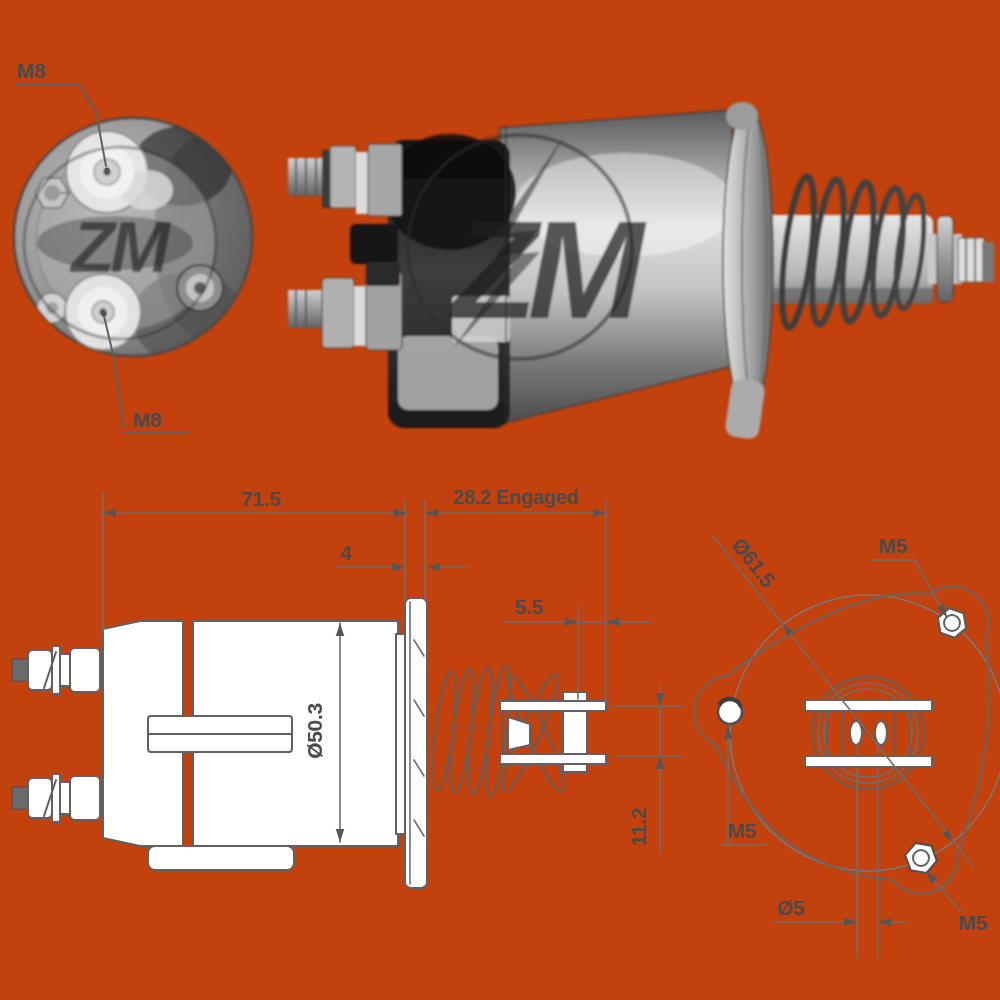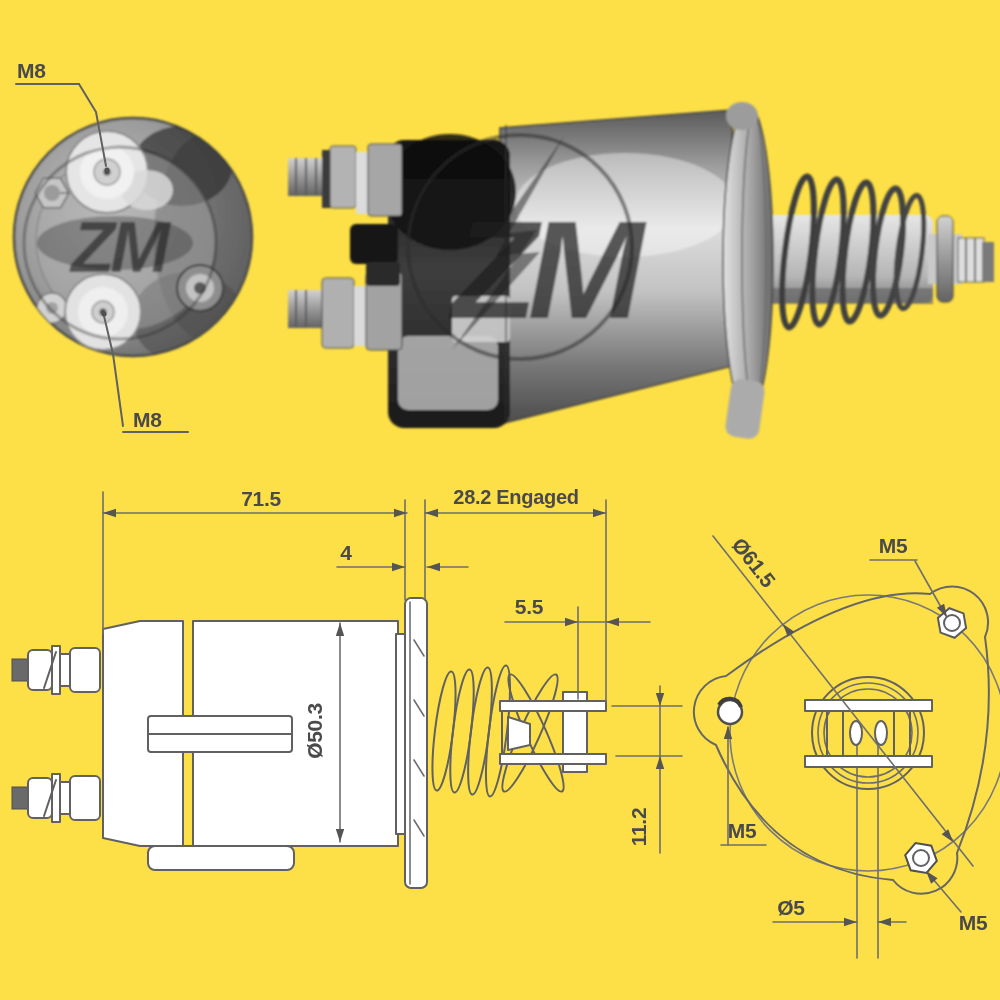--- a/index.html
+++ b/index.html
@@ -1,16 +1,16 @@
 <!DOCTYPE html>
 <html><head>
 <meta charset="utf-8">
 <style>
   html,body{margin:0;padding:0;background:#e8e8e8;}
-  .canvas{width:1000px;height:1000px;background:#fde047;position:relative;overflow:hidden;
+  .canvas{width:1000px;height:1000px;background:#c2410c;position:relative;overflow:hidden;
           font-family:"Liberation Sans",sans-serif;}
   svg{display:block;}
   text.dim{font:600 21px "Liberation Sans",sans-serif;fill:#4a4a4a;letter-spacing:-0.3px;}
   text.dimsm{font:600 20px "Liberation Sans",sans-serif;fill:#4a4a4a;letter-spacing:-0.3px;}
   text.wm{font:italic 900 140px "Liberation Sans",sans-serif;fill:#1f1f1f;opacity:.72;letter-spacing:-10px;}
   text.wm2{font:italic 900 72px "Liberation Sans",sans-serif;fill:#1c1c1c;opacity:.6;letter-spacing:-5px;}
   .ln{stroke:#616161;stroke-width:2;fill:none;stroke-linecap:round;stroke-linejoin:round;}
   .lnf{stroke:#616161;stroke-width:2;fill:#ffffff;stroke-linejoin:round;}
   .thin{stroke:#6e6e6e;stroke-width:1.6;fill:none;stroke-linecap:round;}
   .arw{fill:#555555;stroke:none;}

